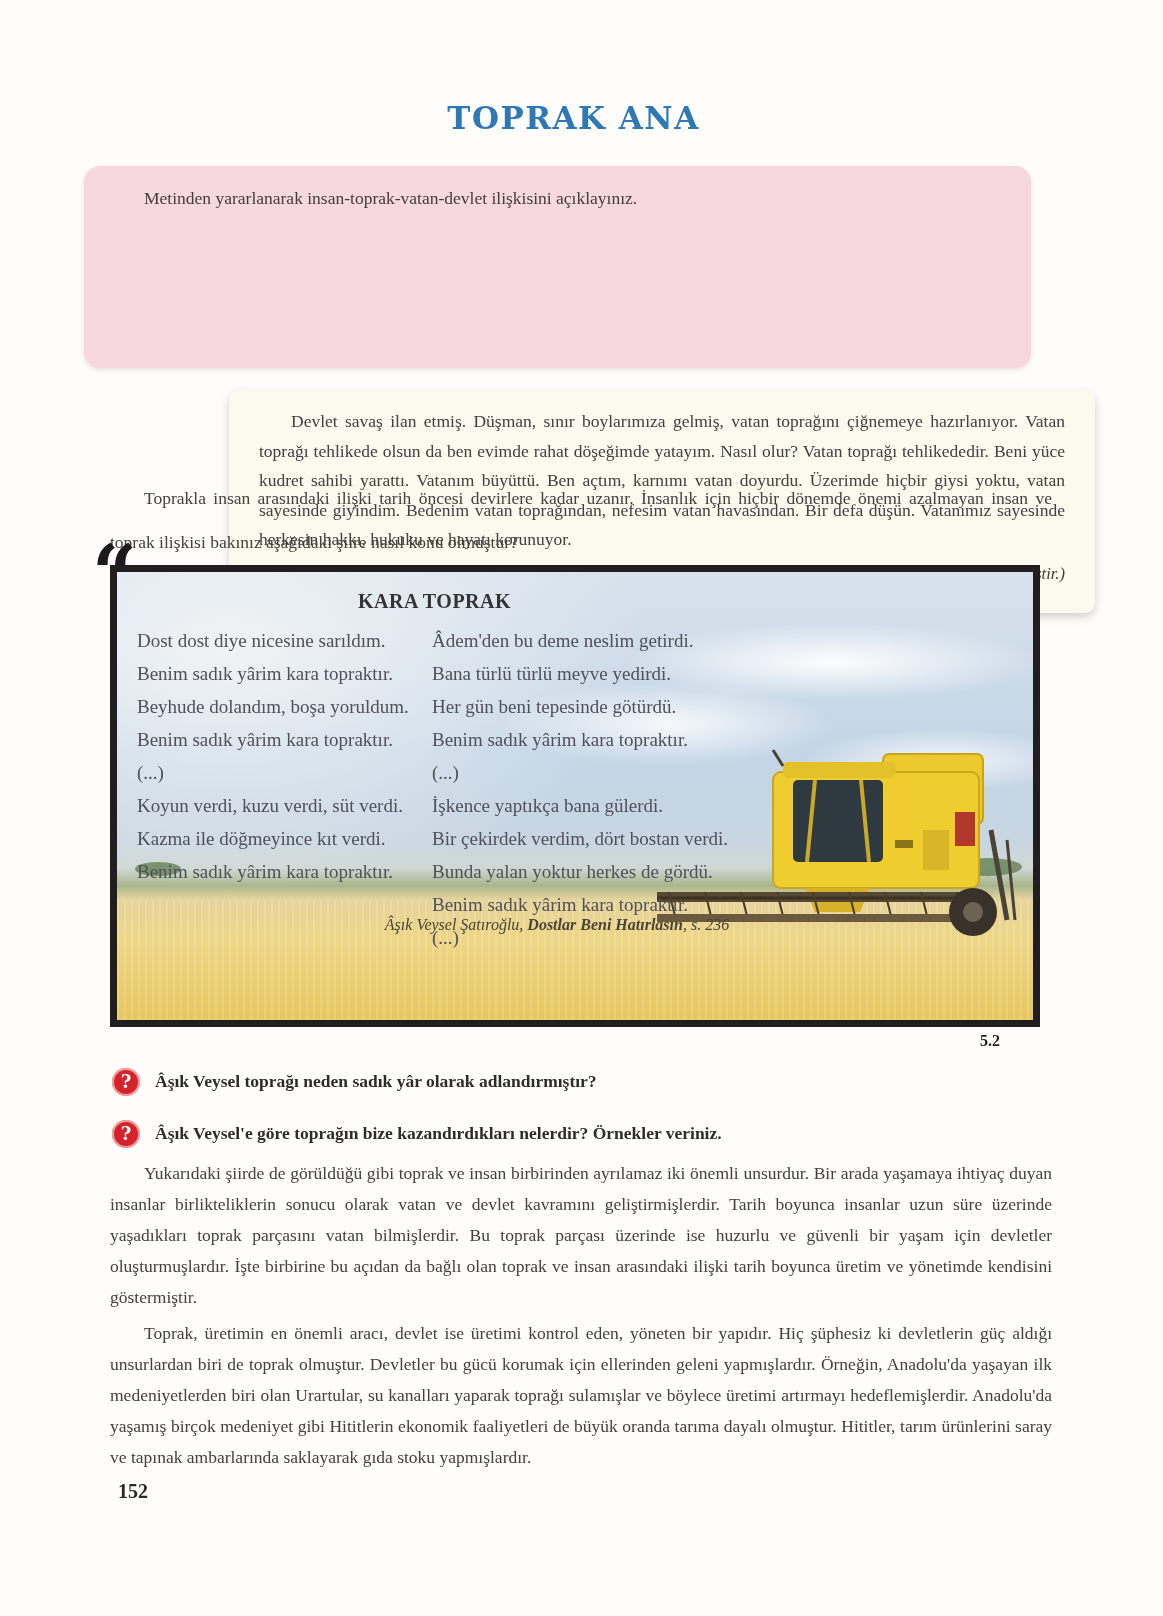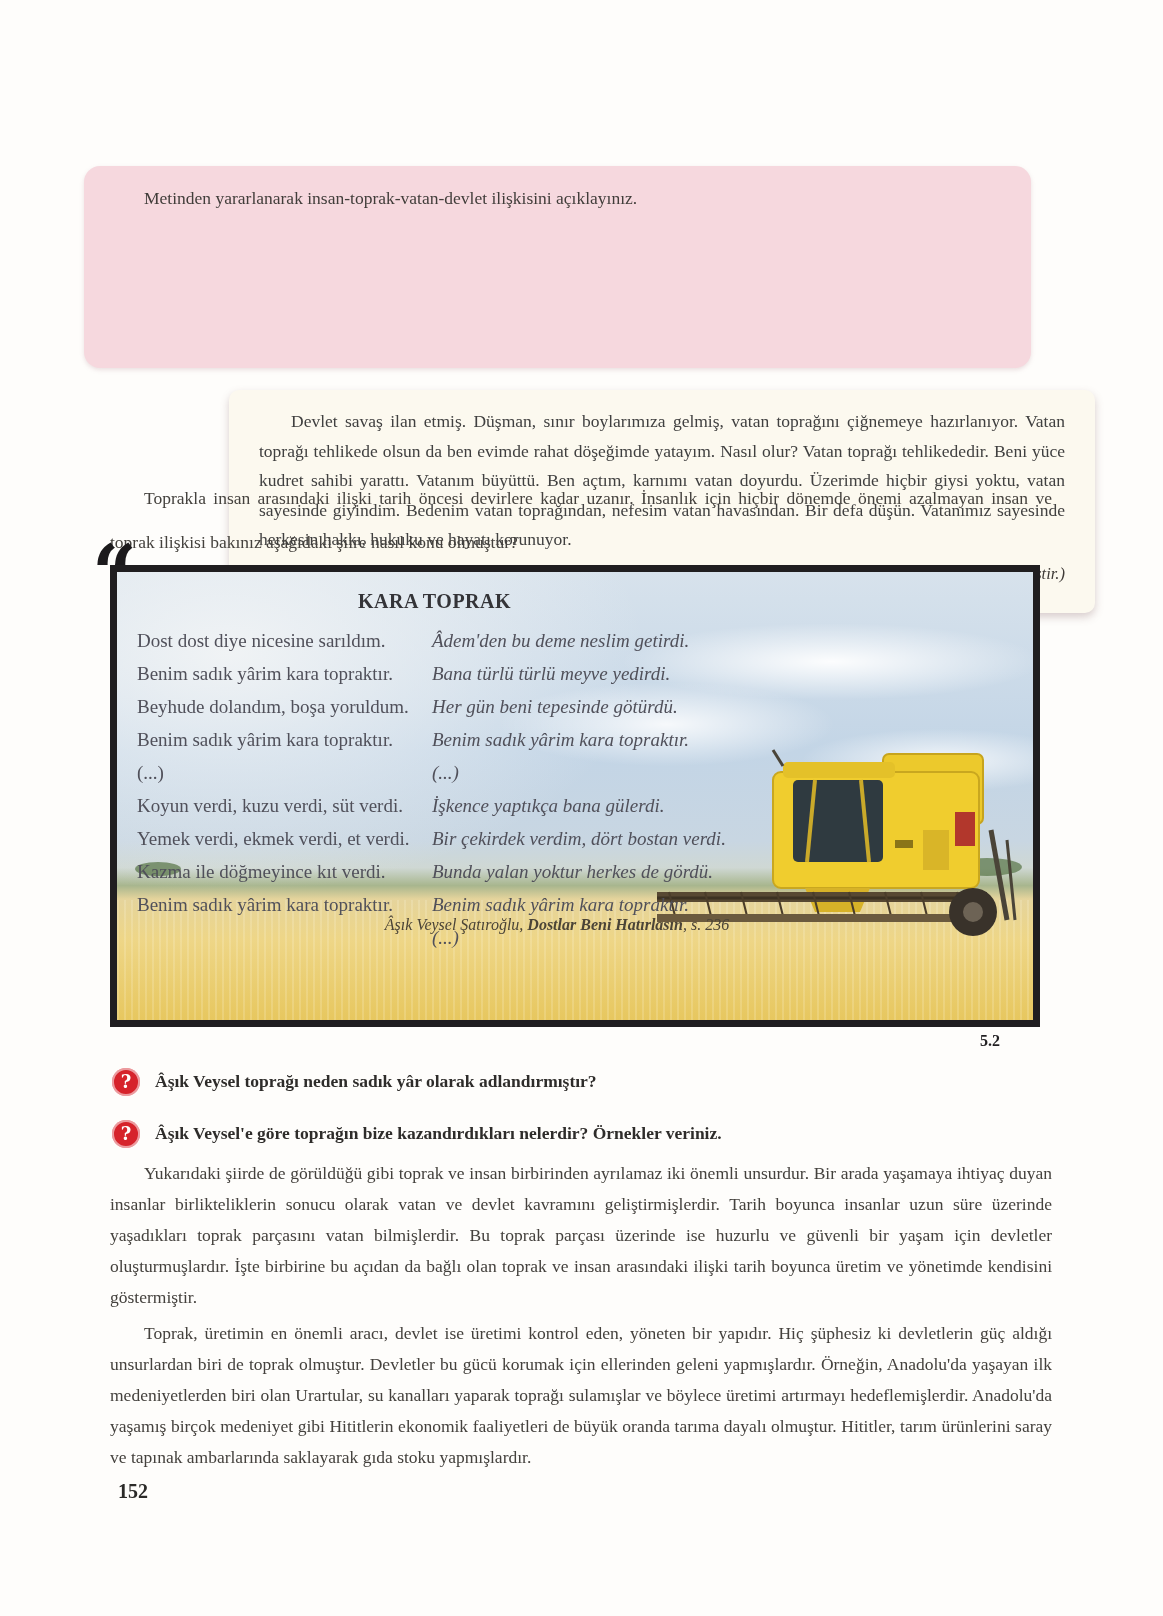--- a/index.html
+++ b/index.html
@@ -59,21 +59,21 @@
     background:repeating-linear-gradient(90deg, rgba(255,252,235,.25) 0 2px, rgba(0,0,0,0) 2px 7px);
     opacity:.7;
   }
   .tree-blob { position:absolute; background:#5d7a4d; border-radius:50%; opacity:.75; }
   .poem-title {
     position:absolute; left:10px; top:18px; width:615px; text-align:center;
     font-size:20px; font-weight:bold; letter-spacing:.5px; color:#343438;
   }
   .poem-col { position:absolute; top:52px; font-size:19px; line-height:33px; color:#50505a; }
   .poem-col.left  { left:20px;  width:290px; }
-  .poem-col.right { left:315px; width:310px;font-style:italic; }
+  .poem-col.right { left:315px; width:310px; }
   .poem-source {
     position:absolute; left:130px; top:344px; width:620px; text-align:center;
     font-size:16px; font-style:italic; color:#4b4437;
   }
   .poem-source .work { font-weight:bold; }
   .figure-label {
     position:absolute; left:930px; top:1032px; width:70px; text-align:right;
     font-size:16px; font-weight:bold; color:#211f21;
   }
   .quote-glyph {
@@ -98,20 +98,21 @@
     font-size:17.5px; line-height:31px; text-align:justify; text-indent:34px; color:#44413d;
   }
   .p1 { top:1158px; } .p2 { top:1318px; }
   .page-number { position:absolute; left:118px; top:1480px; font-size:20px; font-weight:bold; color:#2b2a28; }
 </style>
 </head>
 <body>
 
 <div class="page">
 
+  <h1 class="page-title">TOPRAK ANA</h1>
 
   <div class="pink-box">
     <p class="instruction">Metinden yararlanarak insan-toprak-vatan-devlet ilişkisini açıklayınız.</p>
     <div class="cream-box">
       <p class="quote-text">Devlet savaş ilan etmiş. Düşman, sınır boylarımıza gelmiş, vatan toprağını çiğnemeye hazırlanıyor. Vatan toprağı tehlikede olsun da ben evimde rahat döşeğimde yatayım. Nasıl olur? Vatan toprağı tehlikededir. Beni yüce kudret sahibi yarattı. Vatanım büyüttü. Ben açtım, karnımı vatan doyurdu. Üzerimde hiçbir giysi yoktu, vatan sayesinde giyindim. Bedenim vatan toprağından, nefesim vatan havasından. Bir defa düşün. Vatanımız sayesinde herkesin hakkı, hukuku ve hayatı korunuyor.</p>
       <p class="source-line"><span>Namık Kemal, </span><span class="work">Vatan yahut Silistre</span><span>, s. 30, 33 (Düzenlenmiştir.)</span></p>
     </div>
   </div>
 
   <p class="intro">Toprakla insan arasındaki ilişki tarih öncesi devirlere kadar uzanır. İnsanlık için hiçbir dönemde önemi azalmayan insan ve toprak ilişkisi bakınız aşağıdaki şiire nasıl konu olmuştur?</p>
@@ -169,21 +170,20 @@
 
     <div class="poem-title">KARA TOPRAK</div>
 
     <div class="poem-col left">
       <div class="pline">Dost dost diye nicesine sarıldım.</div>
       <div class="pline">Benim sadık yârim kara topraktır.</div>
       <div class="pline">Beyhude dolandım, boşa yoruldum.</div>
       <div class="pline">Benim sadık yârim kara topraktır.</div>
       <div class="pline">(...)</div>
       <div class="pline">Koyun verdi, kuzu verdi, süt verdi.</div>
-      <div class="pline">Yemek verdi, ekmek verdi, et verdi.</div>
       <div class="pline">Kazma ile döğmeyince kıt verdi.</div>
       <div class="pline">Benim sadık yârim kara topraktır.</div>
     </div>
 
     <div class="poem-col right">
       <div class="pline">Âdem'den bu deme neslim getirdi.</div>
       <div class="pline">Bana türlü türlü meyve yedirdi.</div>
       <div class="pline">Her gün beni tepesinde götürdü.</div>
       <div class="pline">Benim sadık yârim kara topraktır.</div>
       <div class="pline">(...)</div>

